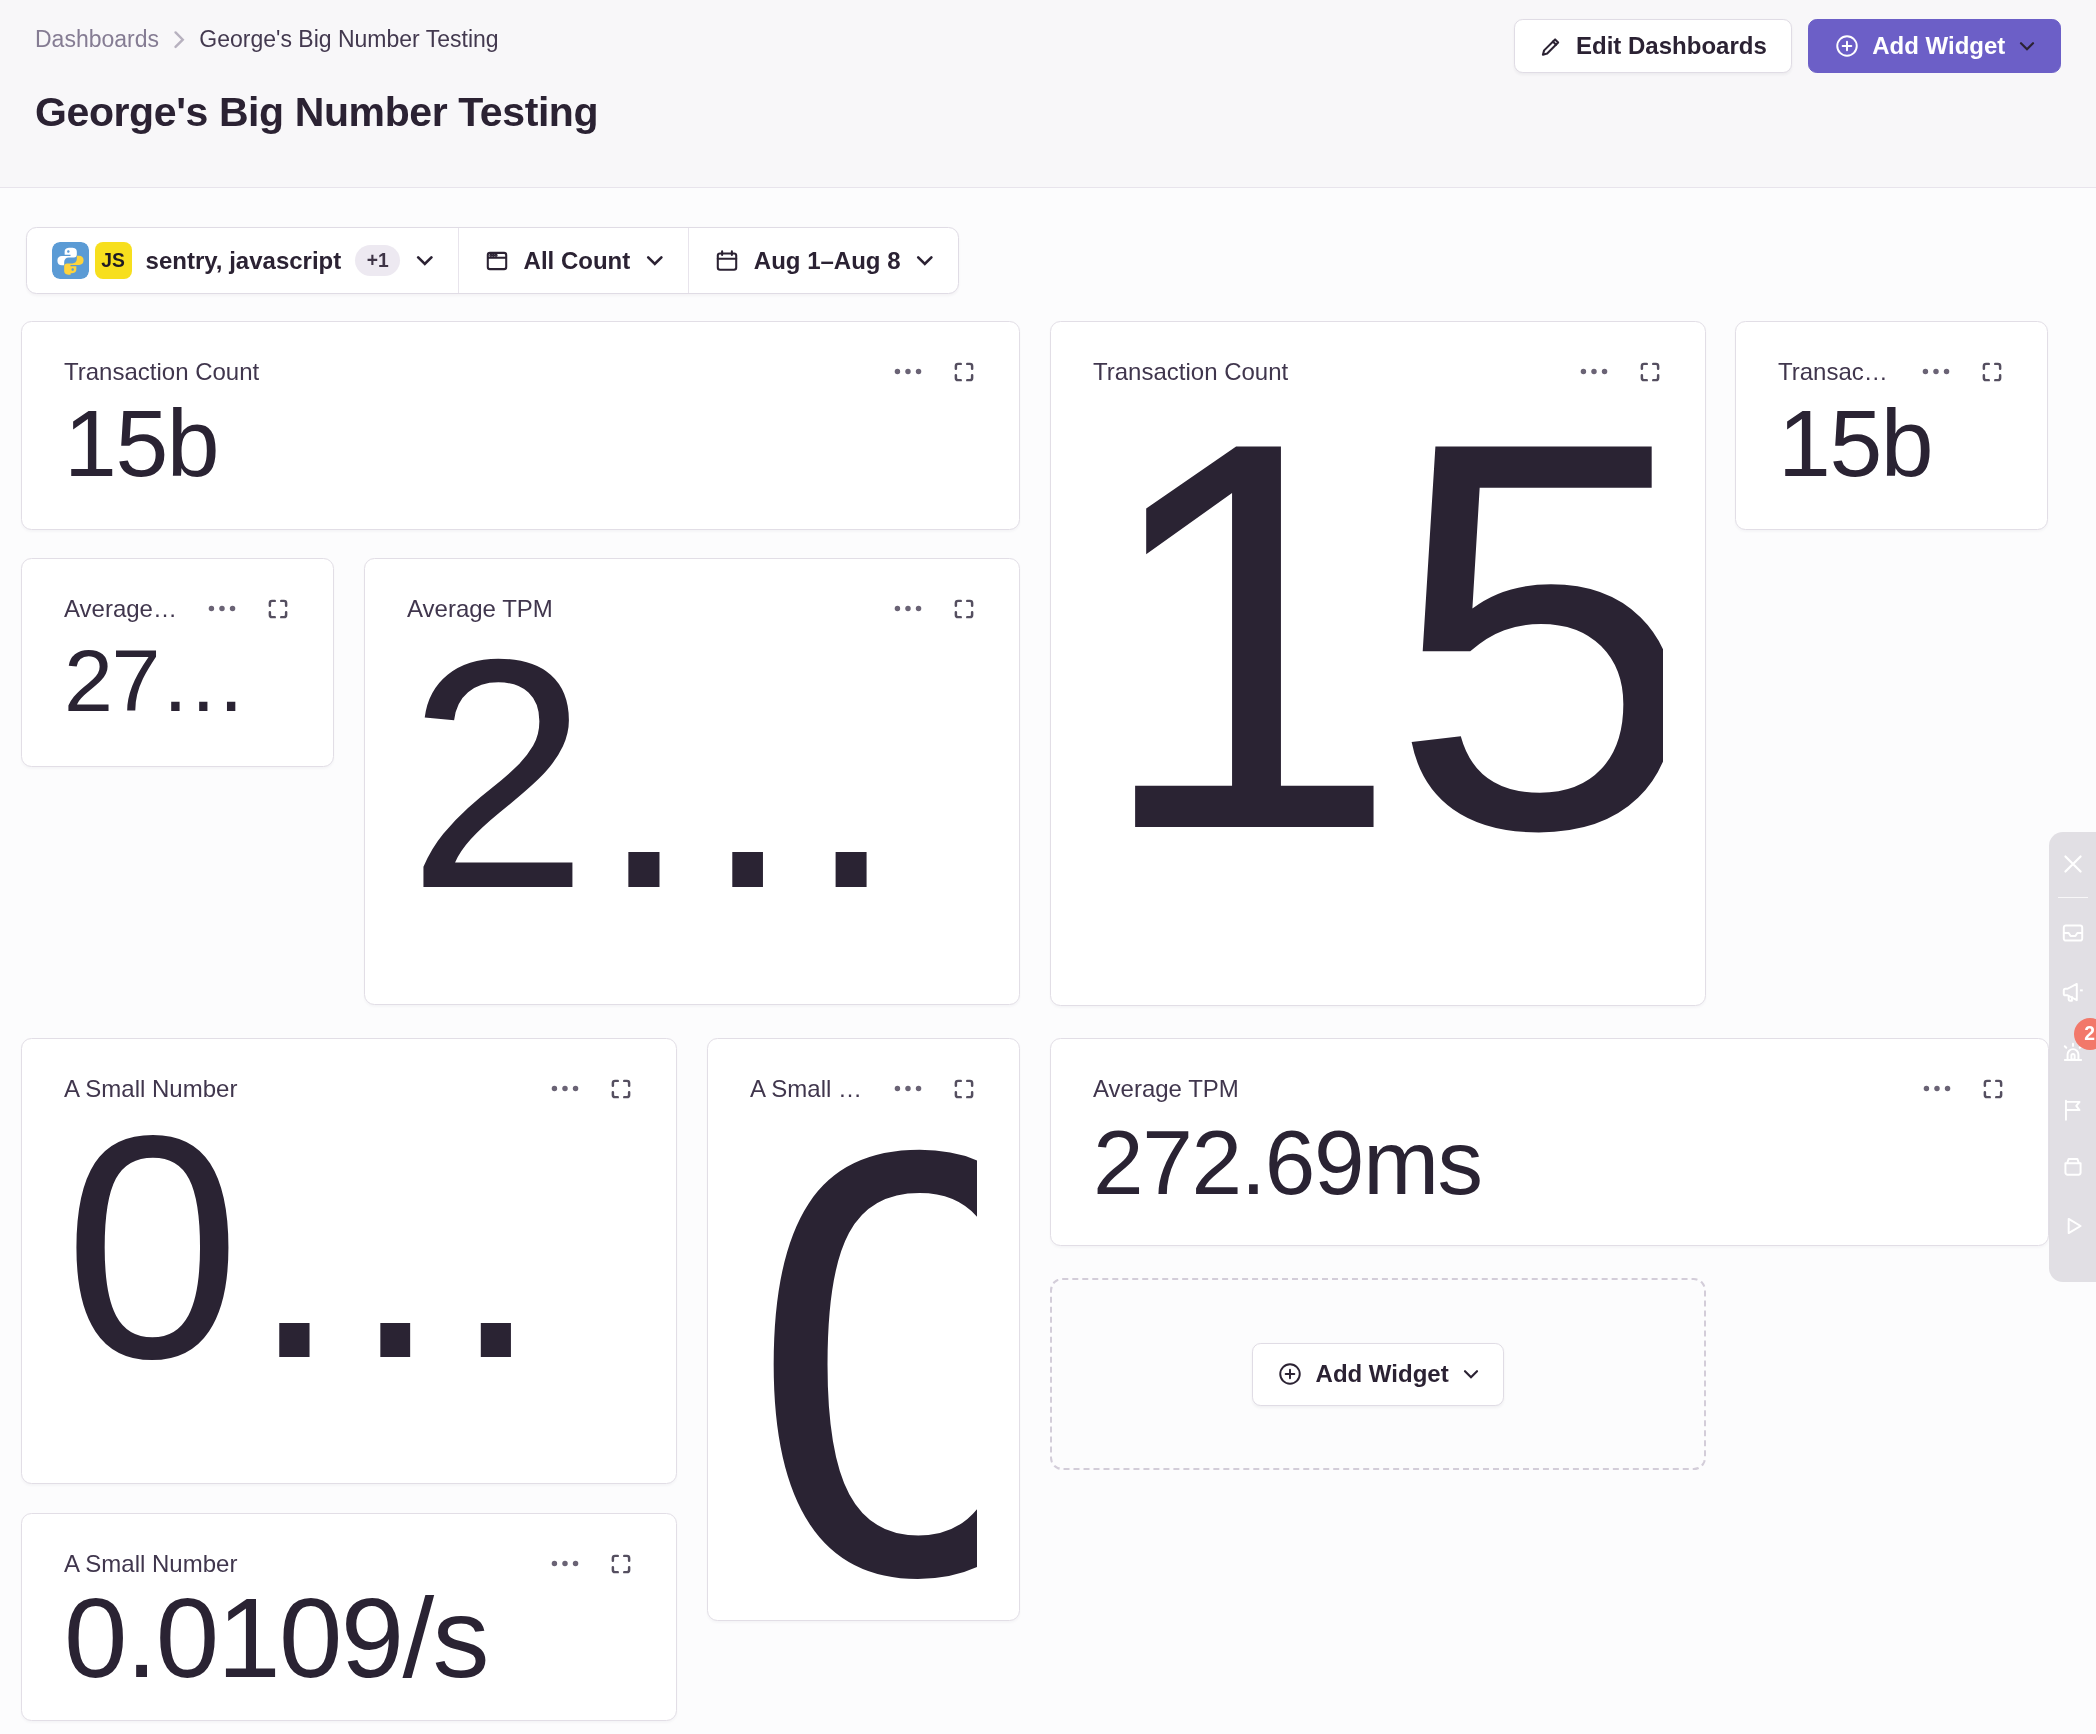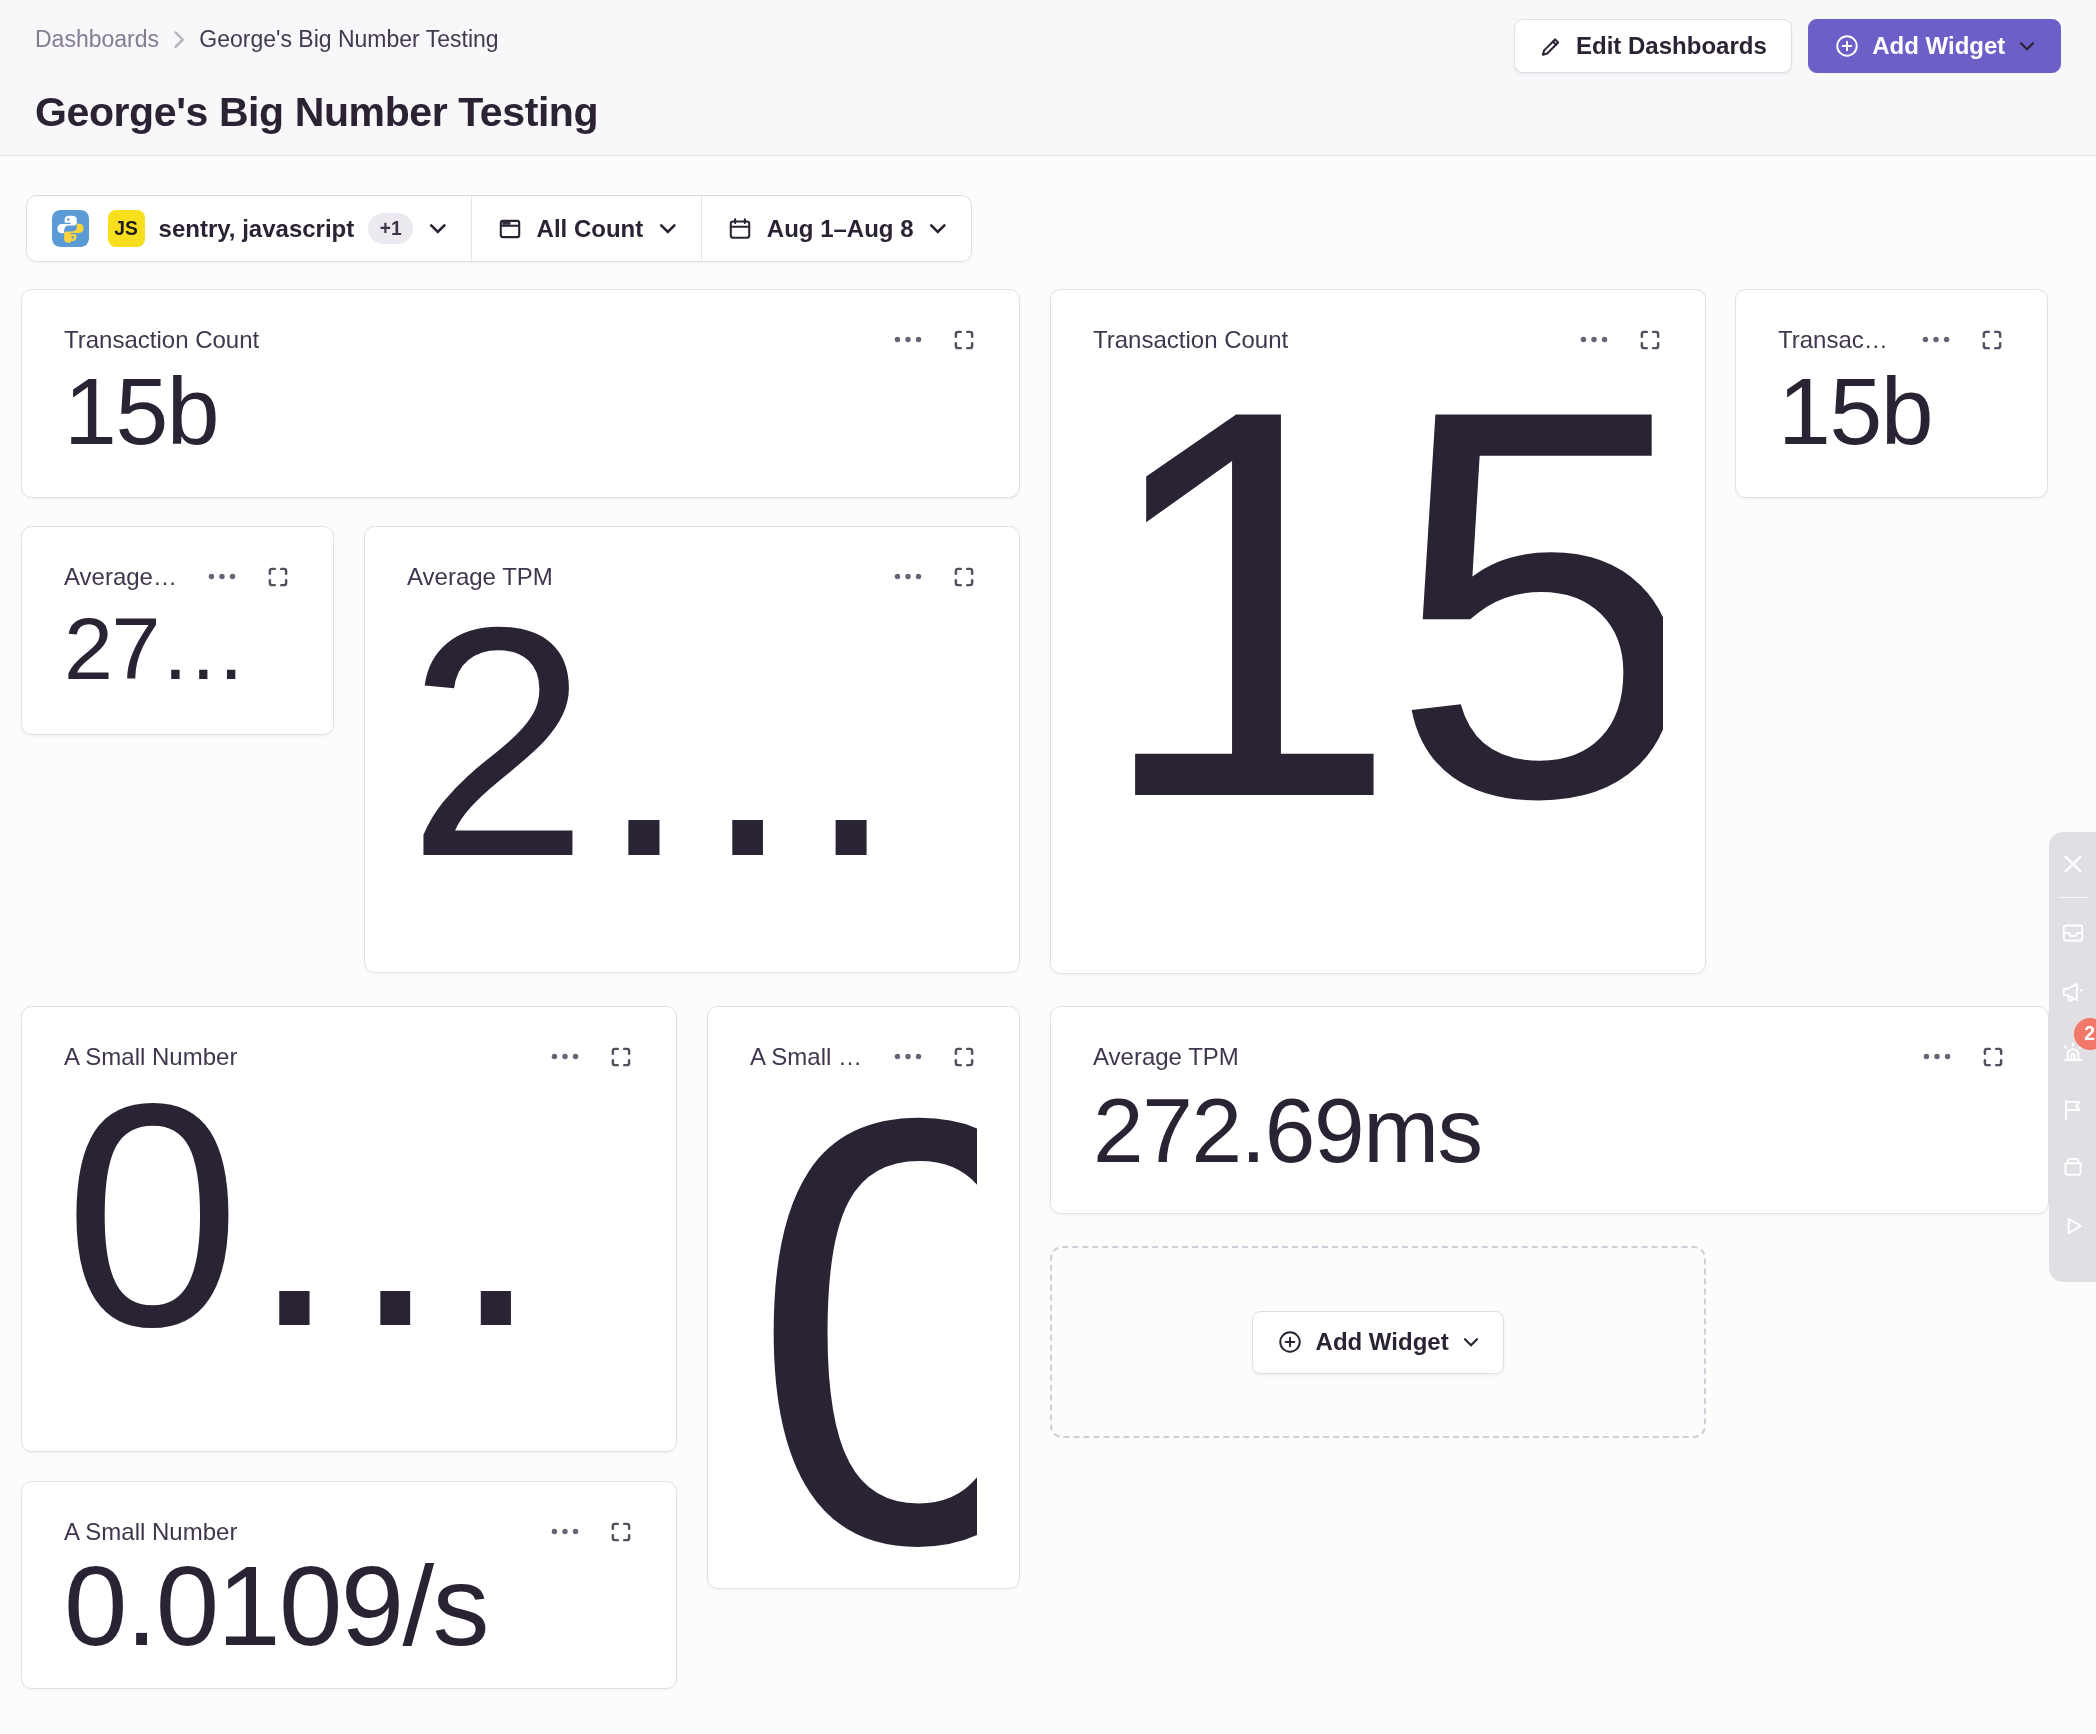--- a/index.html
+++ b/index.html
@@ -7,21 +7,21 @@
   body {
     font-family:"Liberation Sans","DejaVu Sans",sans-serif;
     background:#FCFCFD;
     color:#2B2233;
     position:relative;
   }
   svg { display:block; }
 
   
   .page-header {
-    height:156px;
+    height:188px;
     background:#F8F7F9;
     border-bottom:1.8px solid #E8E4EC;
     padding:19.3px 35px 0 35px;
   }
   .header-top { display:flex; align-items:flex-start; justify-content:space-between; }
   .breadcrumb { display:flex; align-items:center; gap:14px; padding-top:7px; font-size:23px; }
   .crumb-link { color:#857C93; cursor:pointer; }
   .crumb-sep { color:#B7B1BF; }
   .crumb-current { color:#43394F; }
   .header-buttons { display:flex; gap:16px; }
@@ -51,21 +51,21 @@
     display:flex; align-items:stretch;
     background:#FFFFFF; border:1.8px solid #E0DCE5; border-radius:10.5px;
     height:67px; box-shadow:0 1.8px 2.6px rgba(43,34,51,0.04);
   }
   .pill-seg {
     display:flex; align-items:center; gap:14px;
     padding:0 24.6px; font-size:24px; font-weight:700; color:#2B2233;
     cursor:pointer; white-space:nowrap;
   }
   .pill-seg + .pill-seg { border-left:1.8px solid #E8E4EC; }
-  .proj-icons { display:flex; gap:19px; }
+  .proj-icons { display:flex; gap:6px; }
   .proj-badge { width:37px; height:37px; border-radius:8px; position:relative; overflow:hidden; flex:0 0 auto; }
   .js-badge { background:#F7DF1E; display:flex; align-items:center; justify-content:center;
               font-size:19.3px; font-weight:700; color:#1D1A24; }
   .count-badge {
     background:#EDE9F1; color:#3E3446; border-radius:19.3px;
     font-size:19.3px; font-weight:700; padding:6.1px 11.4px; line-height:1;
   }
   .filter-icon { color:#2B2233; }
   .chev { color:#2B2233; margin-left:1.8px; }
 

